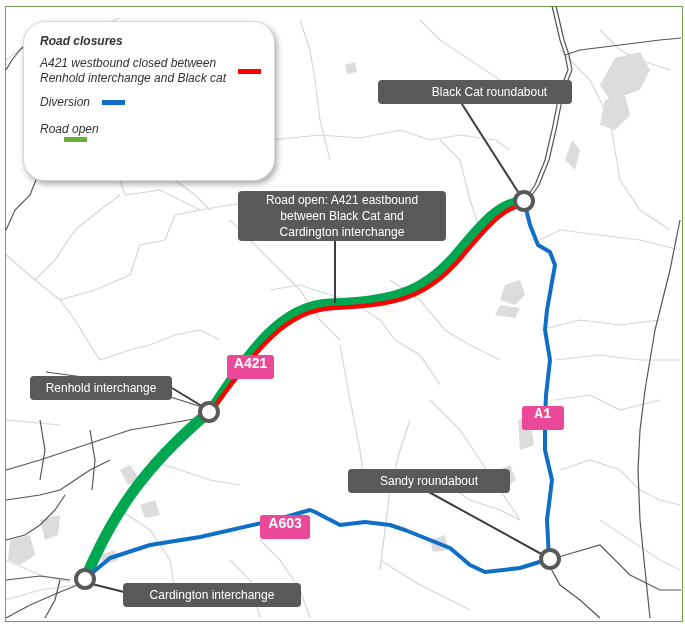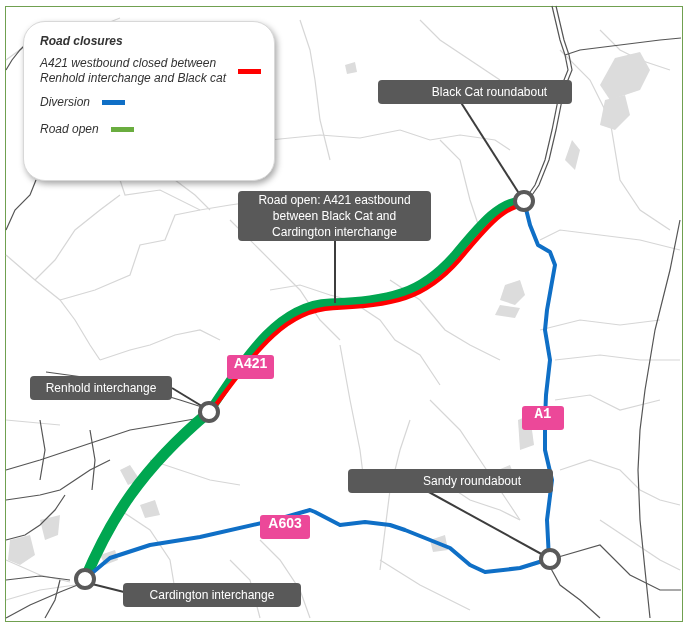--- a/index.html
+++ b/index.html
@@ -134,35 +134,35 @@
     <div>
       <div>A421 westbound closed between</div>
       <div>Renhold interchange and Black cat</div>
     </div>
     <span class="swatch" style="background:#ff0000;"></span>
   </div>
   <div class="legend-row" style="top:73px;">
     <span>Diversion</span>
     <span class="swatch" style="background:#0f6fc6;"></span>
   </div>
-  <div class="legend-row" style="top:100px;">
+  <div class="legend-row" style="top:100px;flex-direction:column;">
     <span>Road open</span>
     <span class="swatch" style="background:#6aad3f;"></span>
   </div>
 </div>
 
 <div class="callout" style="left:378px; top:80px; width:165px; height:24px;padding-left:29px;">Black Cat roundabout</div>
 
-<div class="callout" style="left:238px; top:191px; width:193px; height:50px; flex-direction:column;">
+<div class="callout" style="left:238px; top:191px; width:208px; height:50px; flex-direction:column;">
   <div>Road open: A421 eastbound</div>
   <div>between Black Cat and</div>
   <div>Cardington interchange</div>
 </div>
 
 <div class="callout" style="left:30px; top:376px; width:142px; height:24px;">Renhold interchange</div>
 
-<div class="callout" style="left:348px; top:469px; width:162px; height:24px;padding-left:43px;">Sandy roundabout</div>
+<div class="callout" style="left:348px; top:469px; width:162px; height:24px;">Sandy roundabout</div>
 
 <div class="callout" style="left:123px; top:583px; width:178px; height:24px;">Cardington interchange</div>
 
 <div class="shield" style="left:227px; top:355px; width:47px;">A421</div>
 <div class="shield" style="left:522px; top:406px; width:42px;font-family:Liberation Mono, monospace;">A1</div>
 <div class="shield" style="left:260px; top:515px; width:50px;">A603</div>
 
 </body></html>

